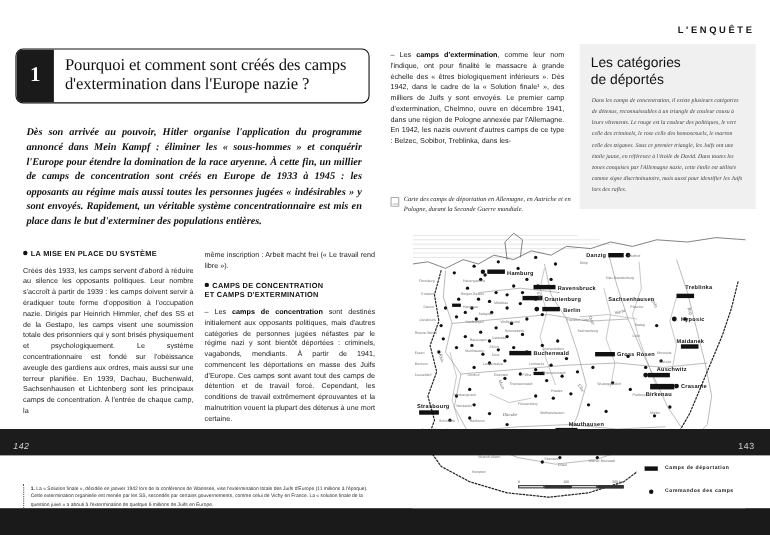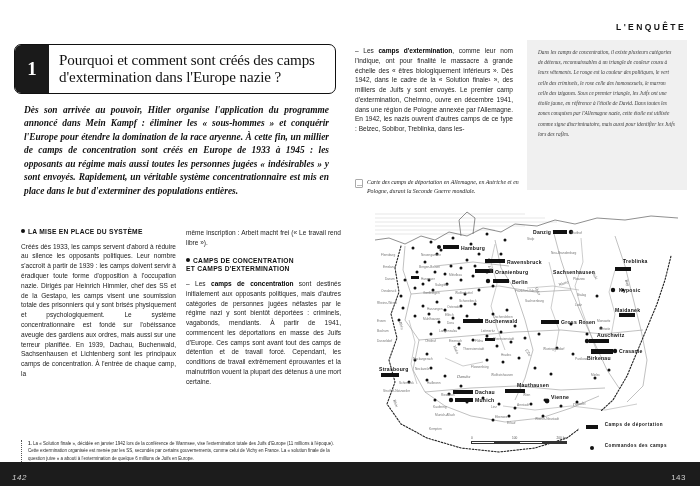--- a/index.html
+++ b/index.html
@@ -2,21 +2,21 @@
 <html><head>
 <meta charset="utf-8">
 <style>
   * { box-sizing: border-box; margin: 0; padding: 0; }
   html, body {
     width: 700px; height: 486px;
     background: #1a1a1a;
     font-family: "Liberation Sans", sans-serif;
     overflow: hidden;
   }
-  #page { position: relative; width: 700px; height: 486px; background: #1c1c1c; }
+  #page { position: relative; width: 700px; height: 414px; background: #1c1c1c; }
 
   
   .sheet { position: absolute; top: 0; background: #ffffff; height: 462px; }
   #sheet-left  { left: 0;   width: 350px; }
   #sheet-right { left: 350px; width: 350px; }
 
   
   #bottom-bar {
     position: absolute; left: 0; bottom: 0; width: 700px; height: 24px;
     background: #1c1c1c;
@@ -51,21 +51,21 @@
   #title-text {
     flex: 1; display: flex; align-items: center;
     padding: 0 8px 0 10px;
     font-family: "Liberation Serif", serif;
     font-size: 15.1px; font-weight: normal; line-height: 1.12;
     color: #111; letter-spacing: -0.1px;
   }
 
   
   #lead {
-    position: absolute; left: 24px; top: 104px; width: 305px;
+    position: absolute; left: 24px; top: 115px; width: 305px;
     font-family: "Liberation Serif", serif;
     font-style: italic; font-weight: bold;
     font-size: 9.4px; line-height: 1.43;
     text-align: justify; color: #111;
   }
 
   
   .col {
     position: absolute; top: 228px; width: 155px;
     font-size: 6.55px; line-height: 1.495;
@@ -221,20 +221,24 @@
   <div id="footnote">
     <b>1.</b><span> La « Solution finale », décidée en janvier 1942 lors de la conférence de Wannsee, vise l'extermination totale des Juifs d'Europe (11 millions à l'époque). Cette extermination organisée est menée par les SS, secondés par certains gouvernements, comme celui de Vichy en France. La « solution finale de la question juive » a abouti à l'extermination de quelque 6 millions de Juifs en Europe.</span>
   </div>
 
   <div id="map-caption">
     <span id="caption-icon"></span>
     <span>Carte des camps de déportation en Allemagne, en Autriche et en Pologne, durant la Seconde Guerre mondiale.</span>
   </div>
 
   <div id="box-categories">
+    <div id="box-title">
+      <span>Les catégories</span><br>
+      <span>de déportés</span>
+    </div>
     <div id="box-body">Dans les camps de concentration, il existe plusieurs catégories de détenus, reconnaissables à un triangle de couleur cousu à leurs vêtements. Le rouge est la couleur des politiques, le vert celle des criminels, le rose celle des homosexuels, le marron celle des tziganes. Sous ce premier triangle, les Juifs ont une étoile jaune, en référence à l'étoile de David. Dans toutes les zones conquises par l'Allemagne nazie, cette étoile est utilisée comme signe discriminatoire, mais aussi pour identifier les Juifs lors des rafles.</div>
   </div>
 
   <div id="map">
     <svg viewBox="0 0 303 252">
 
       <g>
         <rect x="0" y="0" width="303" height="26" fill="#fff"></rect>
         <path class="m-sea" d="M0 4 H150 M0 8 H170 M0 12 H182 M0 16 H150 M0 20 H120 M0 24 H96"></path>
       </g>

